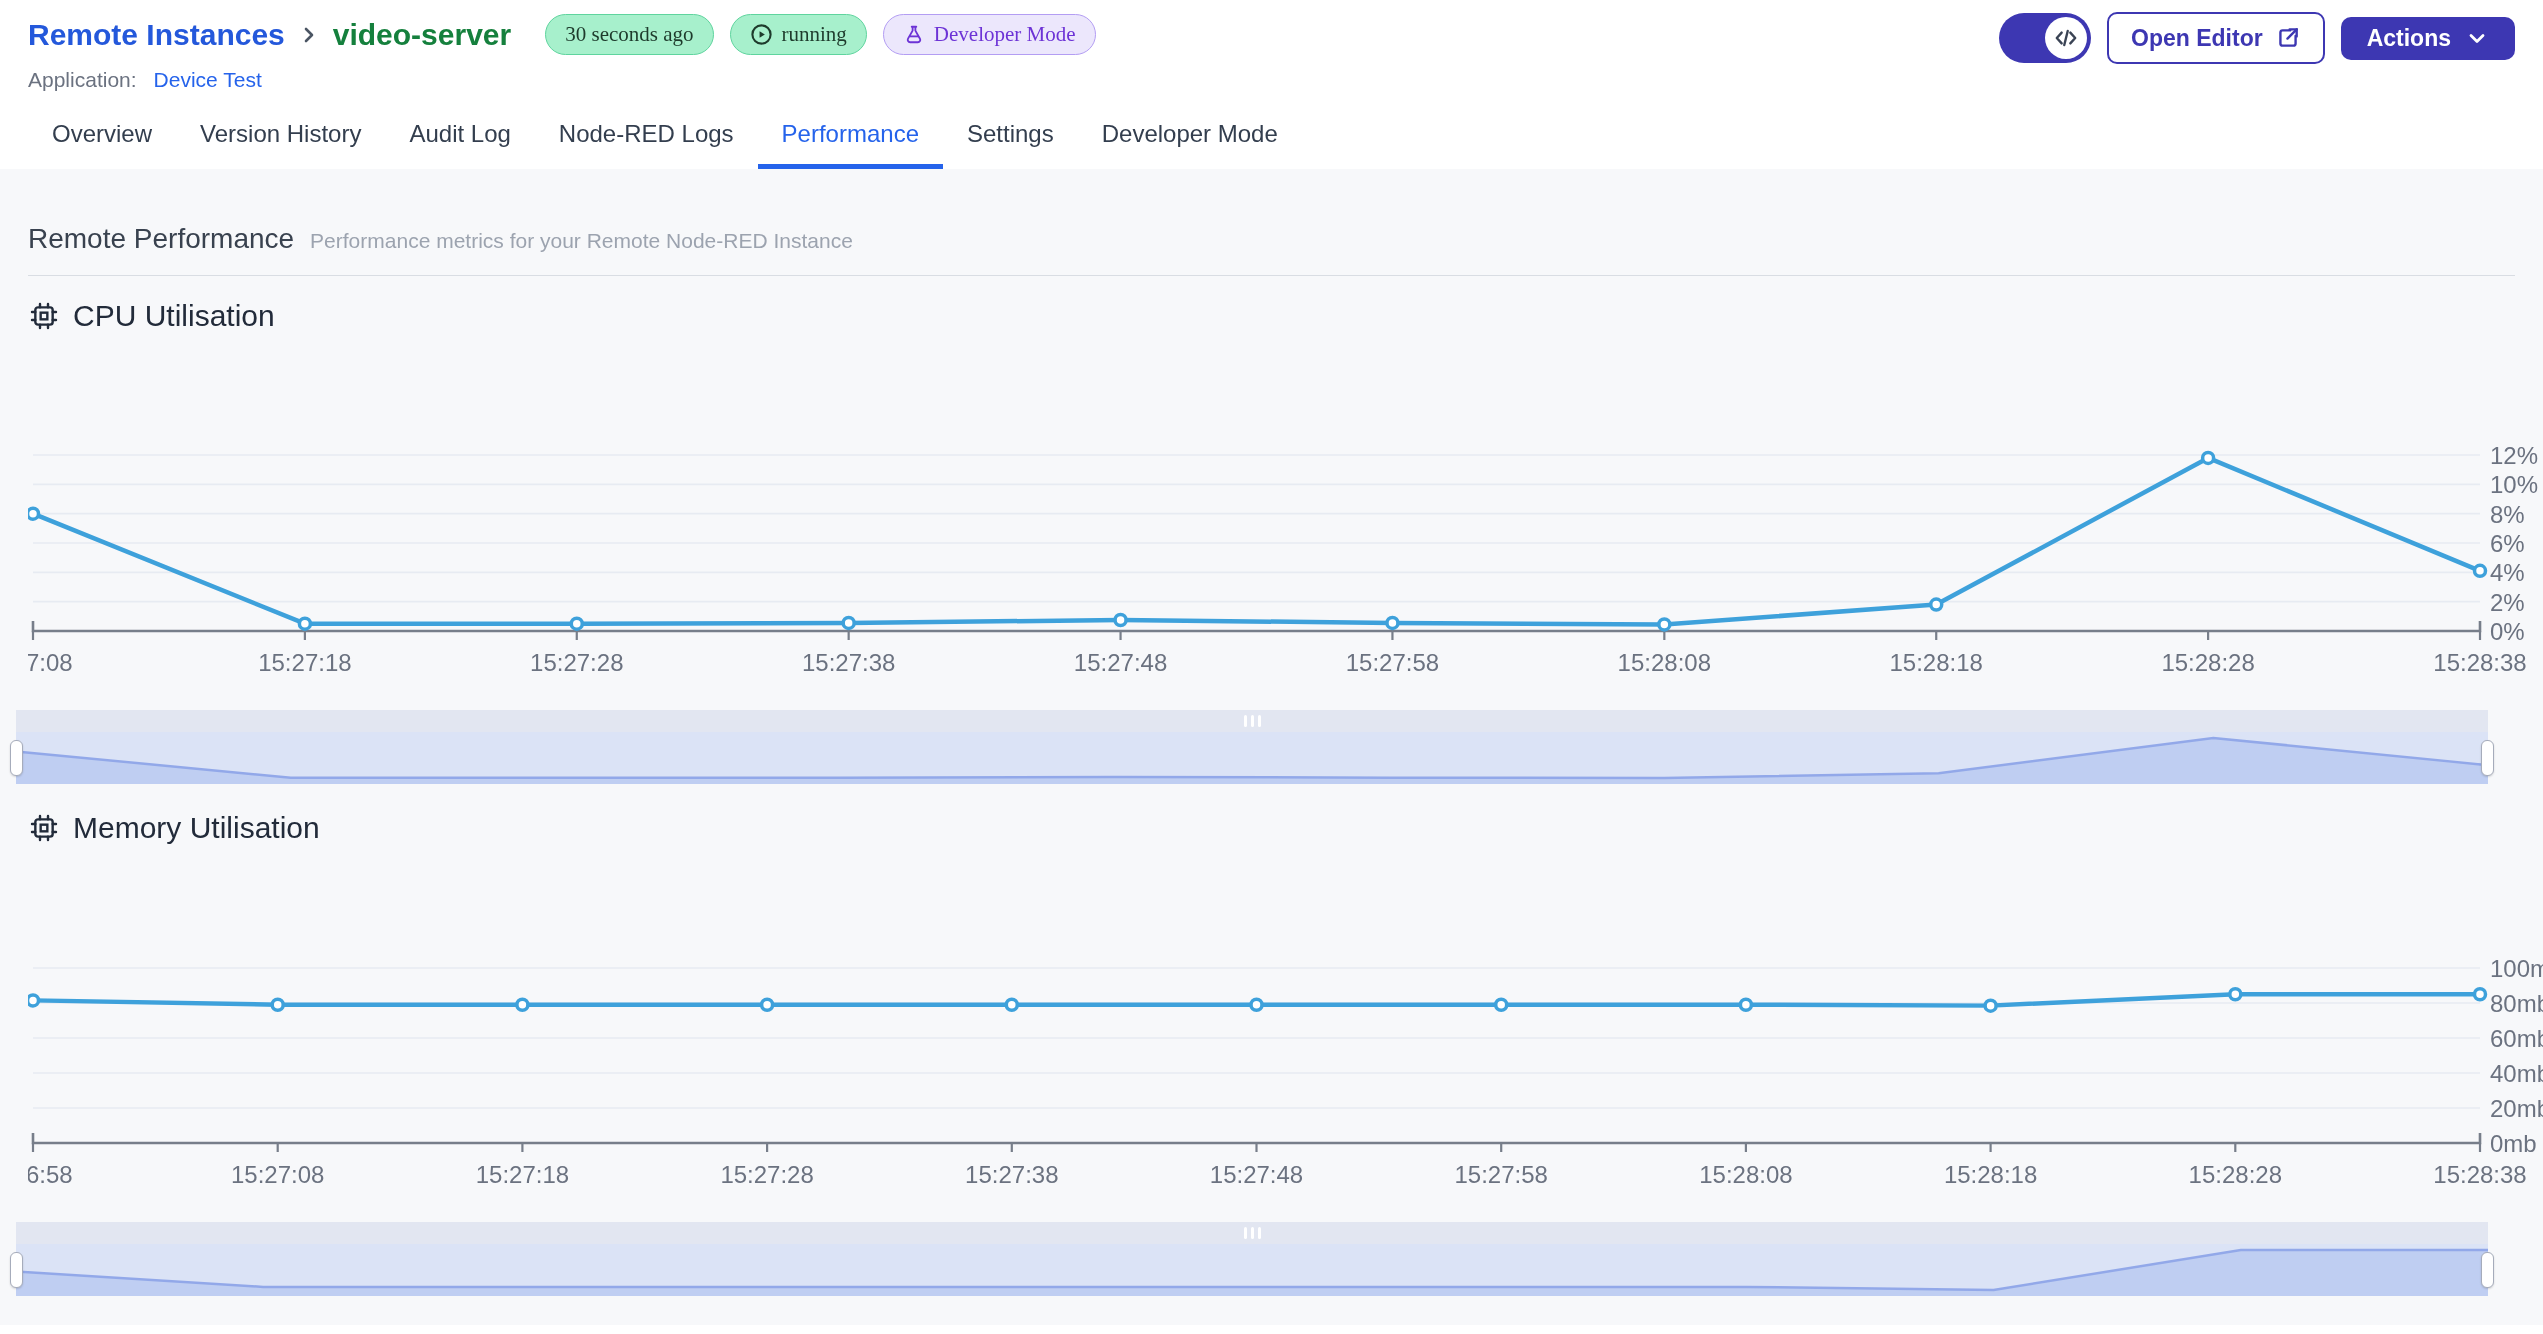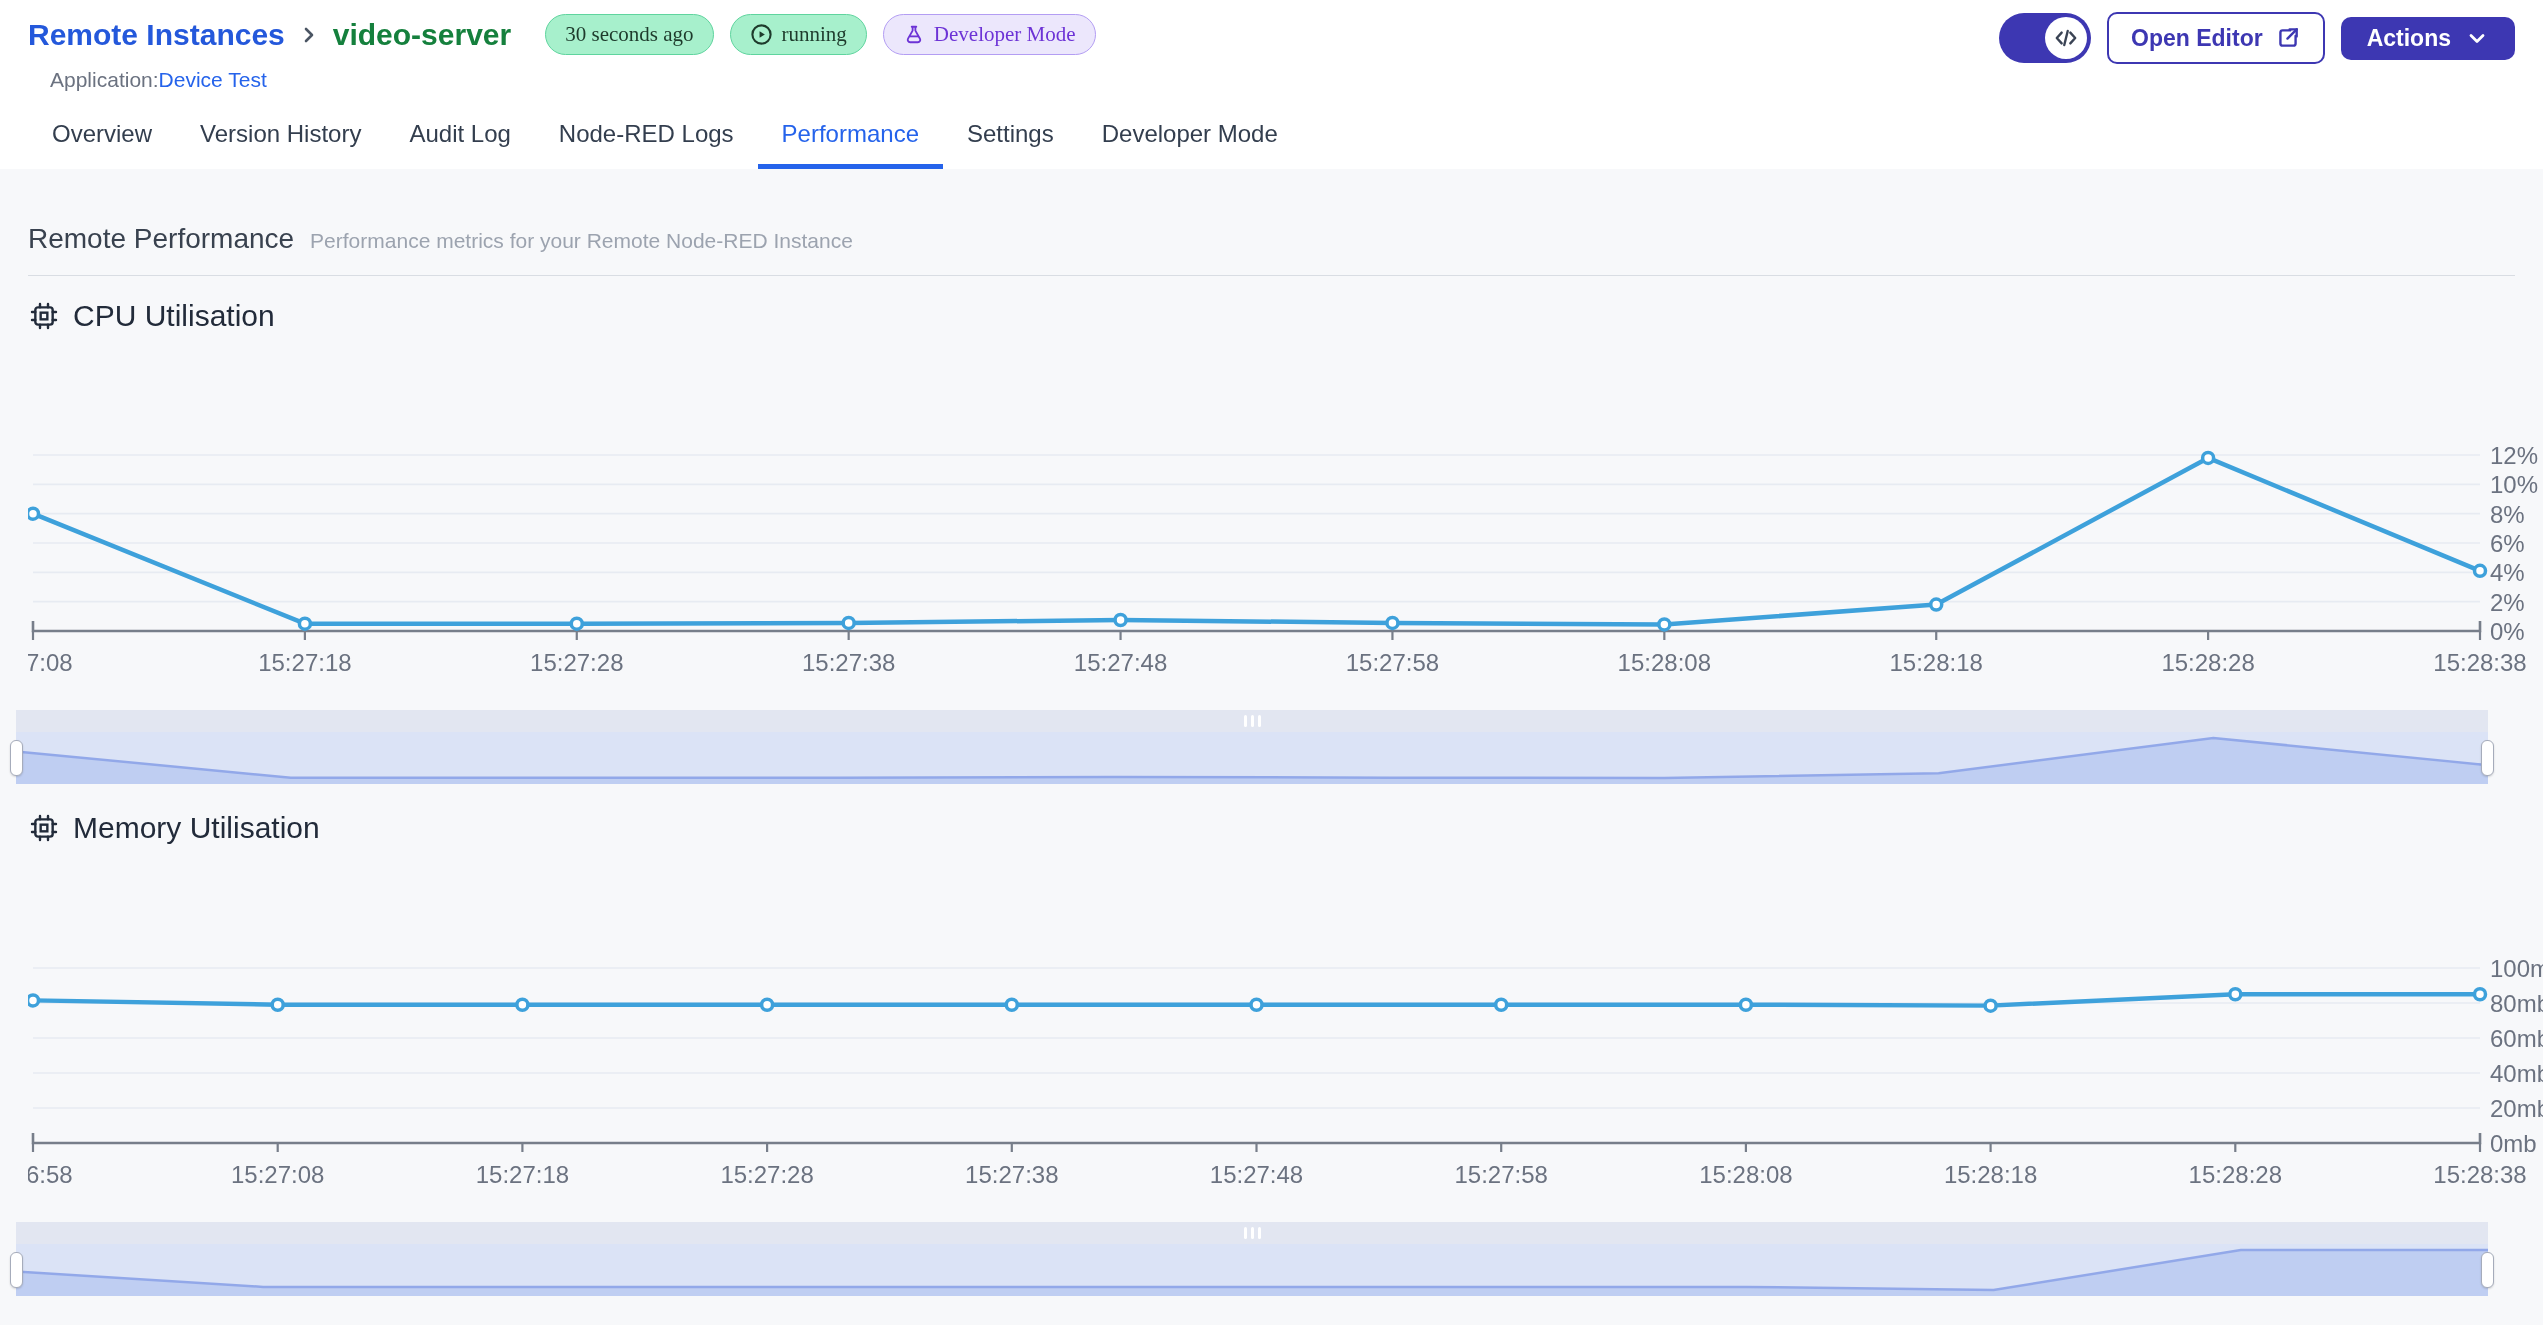--- a/index.html
+++ b/index.html
@@ -9,21 +9,21 @@
   
   .topbar { background:#fff; padding:14px 28px 0 28px; position:relative; }
   .crumb-row { display:flex; align-items:center; }
   .crumb-parent { color:#2458DB; font-size:30px; font-weight:700; cursor:pointer; }
   .crumb-sep { margin:0 12px; display:flex; align-items:center; }
   .crumb-current { color:#15803d; font-size:30px; font-weight:700; }
   .badges { display:flex; gap:16px; margin-left:34px; align-items:center; }
   .badge { display:inline-flex; align-items:center; gap:9px; height:41px; padding:0 19px; border-radius:21px; font-size:21px; white-space:nowrap;font-family:Liberation Serif, serif; }
   .badge.green { background:#A7F0CC; border:1.5px solid #5FD49E; color:#1E3B2C; }
   .badge.purple { background:#ECE7FC; border:1.5px solid #B39DF3; color:#6D33D6; }
-  .app-row { margin-top:13px; font-size:21px; color:#6B7280; display:flex; gap:0;margin-left:22px; }
+  .app-row { margin-top:13px; font-size:21px; color:#6B7280; display:flex; gap:17px; }
   .app-link { color:#2563EB; cursor:pointer; }
 
   .controls { position:absolute; top:12px; right:28px; display:flex; align-items:center; gap:16px; }
   .toggle { width:92px; height:50px; border-radius:26px; background:#3D37B2; position:relative; cursor:pointer; }
   .toggle-knob { position:absolute; right:4px; top:4px; width:42px; height:42px; border-radius:50%; background:#fff; display:flex; align-items:center; justify-content:center; }
   .btn-outline { display:flex; align-items:center; gap:12px; height:52px; padding:16px 22px; border:2px solid #3D37B2; border-radius:10px; background:#fff; color:#3D37B2; font-size:23px; font-weight:700; cursor:pointer; white-space:nowrap; }
   .btn-solid { display:flex; align-items:center; gap:14px; height:43px; padding:0 26px; border:none; border-radius:10px; background:#3D37B2; color:#fff; font-size:23px; font-weight:700; cursor:pointer; white-space:nowrap; }
 
   
   .tabbar { display:flex; padding:0 28px; margin-top:14px; background:#fff; }

